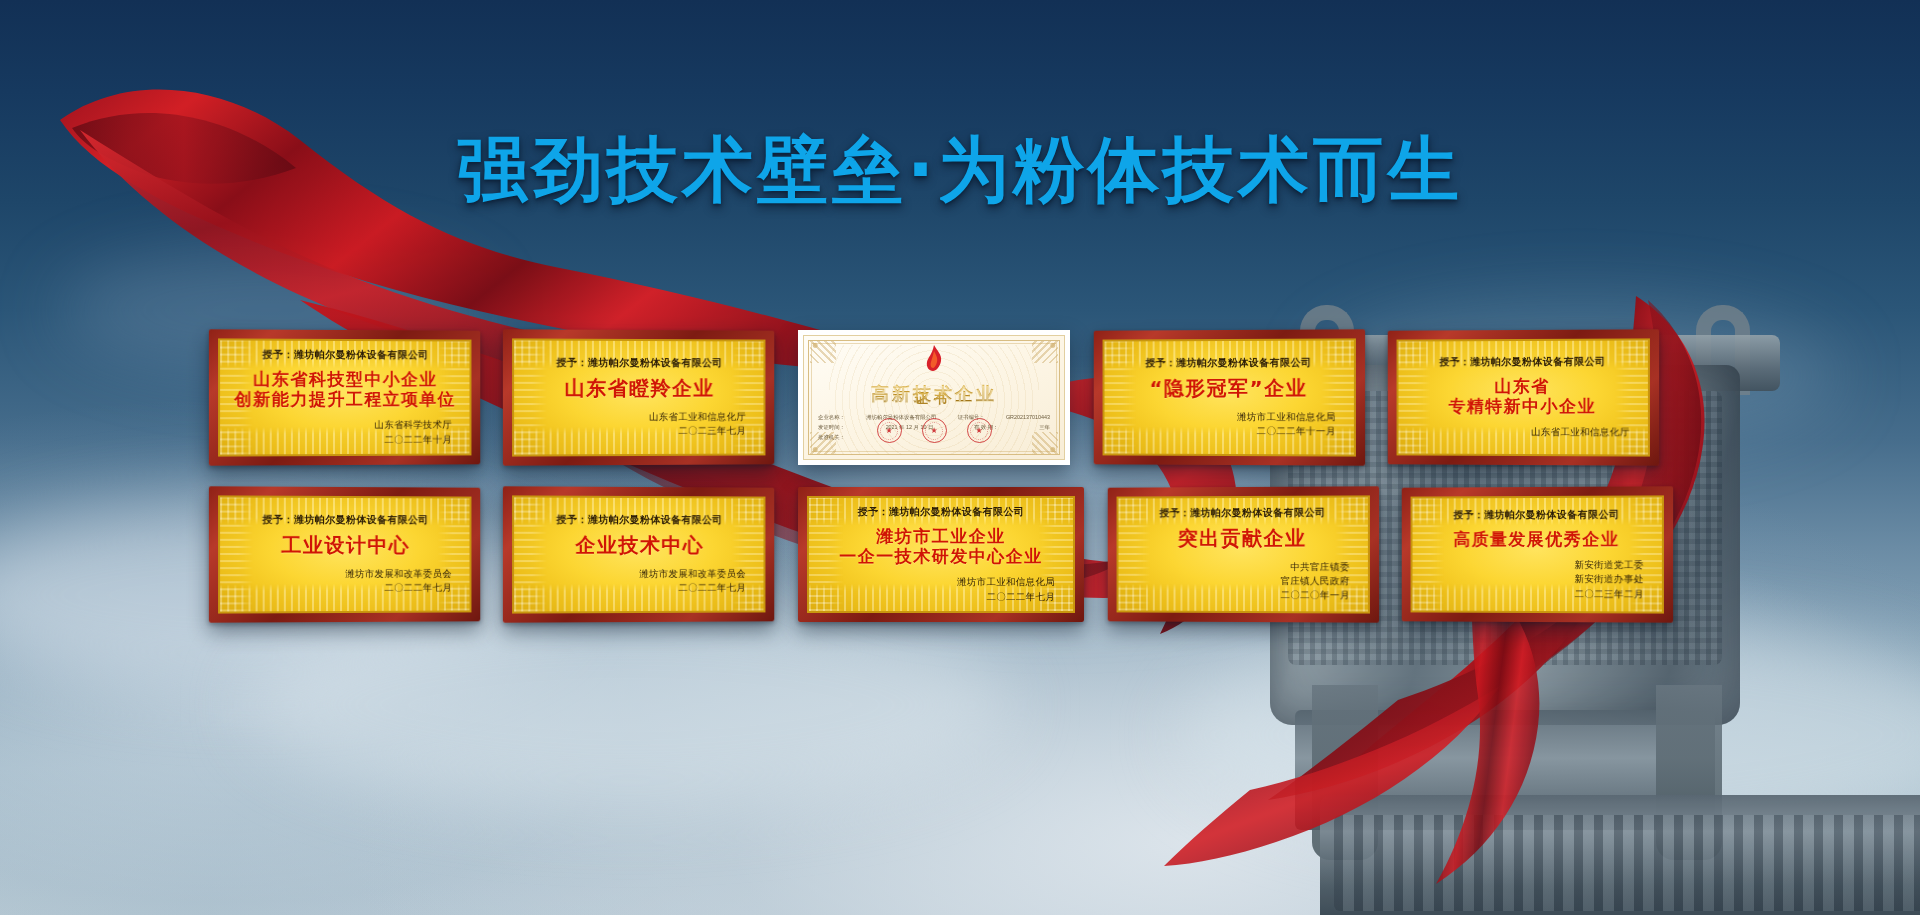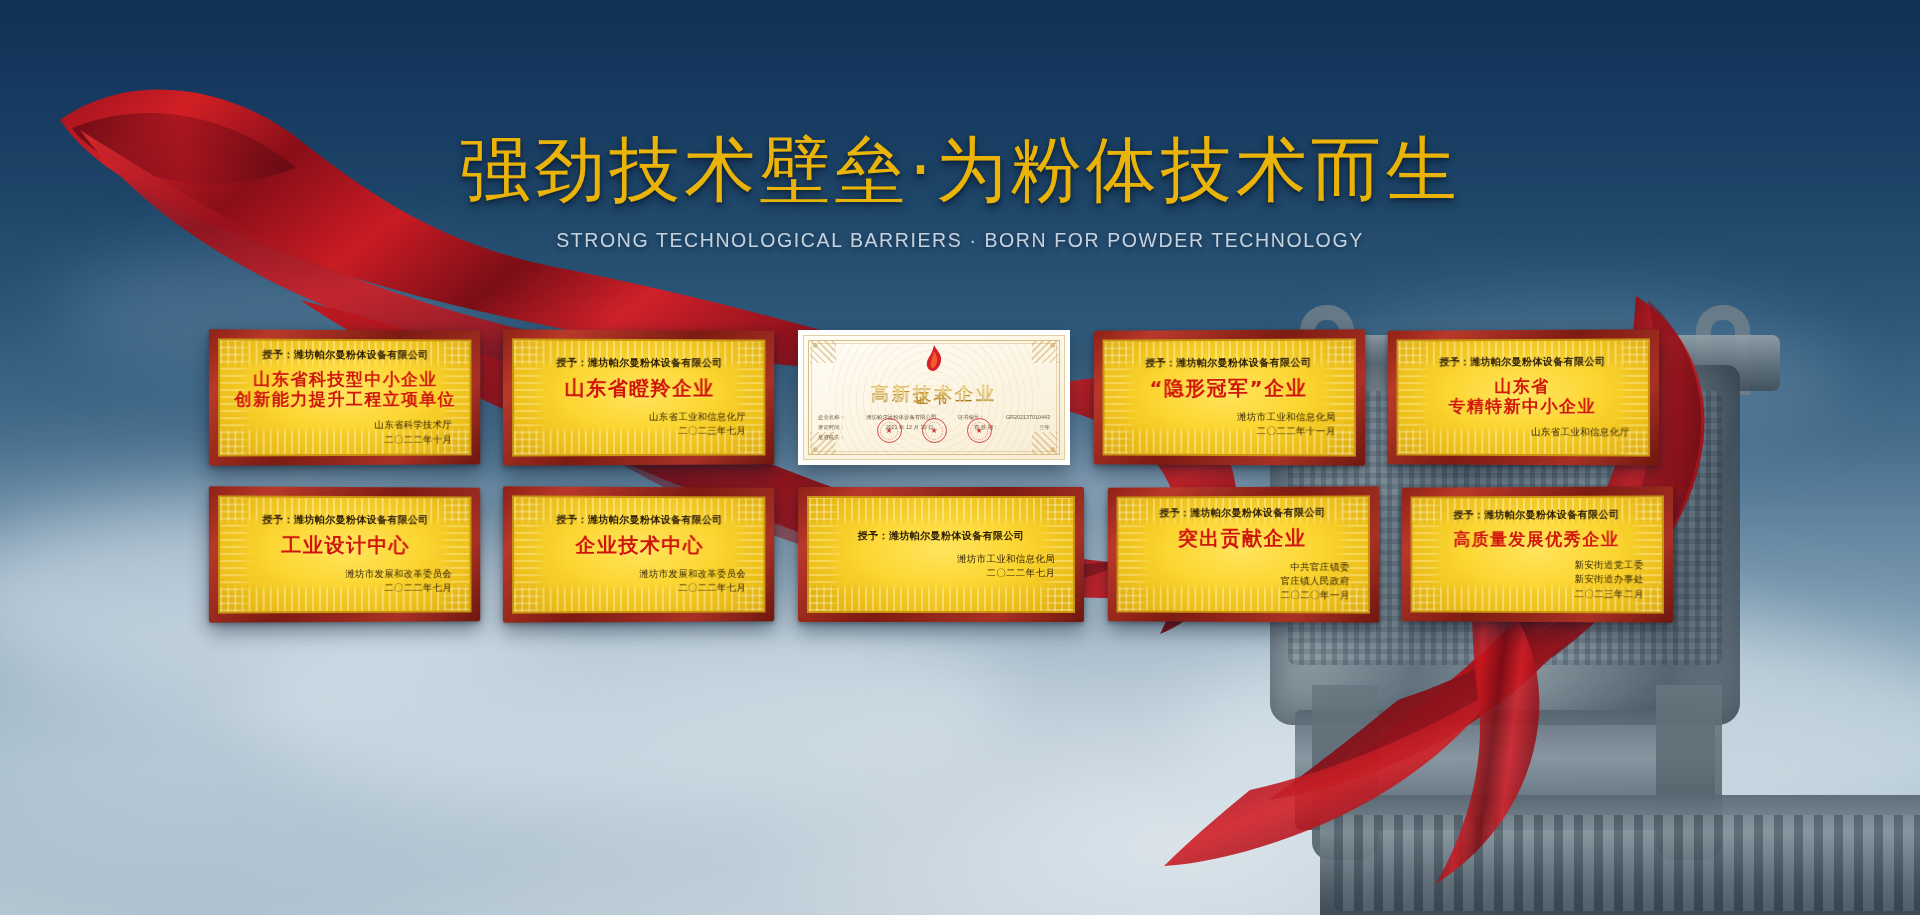--- a/index.html
+++ b/index.html
@@ -86,22 +86,22 @@
   .ribbon{ position:absolute; inset:0; pointer-events:none; }
   .ribbon svg{ display:block; width:1920px; height:915px; }
 
   
   .headline{
     position:absolute; left:0; right:0; top:132px;
     text-align:center; z-index:30;
   }
   .headline h1{
     font-family:"DejaVu Sans","Liberation Sans",sans-serif;
-    font-size:71px; line-height:1.08; font-weight:normal;
-    color:#eab308; letter-spacing:4px;
+    font-size:71px; line-height:1.08; font-weight:bold;
+    color:#0ea5e9; letter-spacing:4px;
     text-shadow:0 4px 10px rgba(10,24,44,.75), 0 2px 3px rgba(10,24,44,.55);
   }
   .headline .sub{
     margin-top:20px;
     font-family:"Liberation Sans","DejaVu Sans",sans-serif;
     font-size:19.5px; letter-spacing:1.6px; font-weight:400;
     color:rgba(236,242,248,.82);
     text-shadow:0 2px 5px rgba(10,24,44,.55);
   }
 
@@ -341,21 +341,20 @@
 
       <g opacity="0.95">
         <path d="M1466,560 C1520,600 1546,662 1538,726 C1530,792 1492,848 1436,884
                  C1470,824 1486,758 1478,696 C1470,636 1474,596 1466,560 Z" fill="url(#rg1)" opacity="0.9"></path>
       </g>
     </svg>
   </div>
 
   <div class="headline">
     <h1>强劲技术壁垒·为粉体技术而生</h1>
-    <div class="sub">STRONG TECHNOLOGICAL BARRIERS · BORN FOR POWDER TECHNOLOGY</div>
   </div>
 
   <div class="honors">
 
     <div class="honor-row">
 
       <div class="honor-cell tilt-l">
         <div class="plaque">
           <div class="plaque-inner">
             <div class="p-text">
@@ -506,20 +505,24 @@
             </div>
           </div>
         </div>
       </div>
 
       <div class="honor-cell">
         <div class="plaque wide">
           <div class="plaque-inner">
             <div class="p-text">
               <div class="p-award">授予：潍坊帕尔曼粉体设备有限公司</div>
+              <div class="p-title two-line">
+                <span class="ln">潍坊市工业企业</span>
+                <span class="ln">一企一技术研发中心企业</span>
+              </div>
               <div class="p-issuer">
                 <span class="ln">潍坊市工业和信息化局</span>
                 <span class="ln">二〇二二年七月</span>
               </div>
             </div>
           </div>
         </div>
       </div>
 
       <div class="honor-cell tilt-r">

